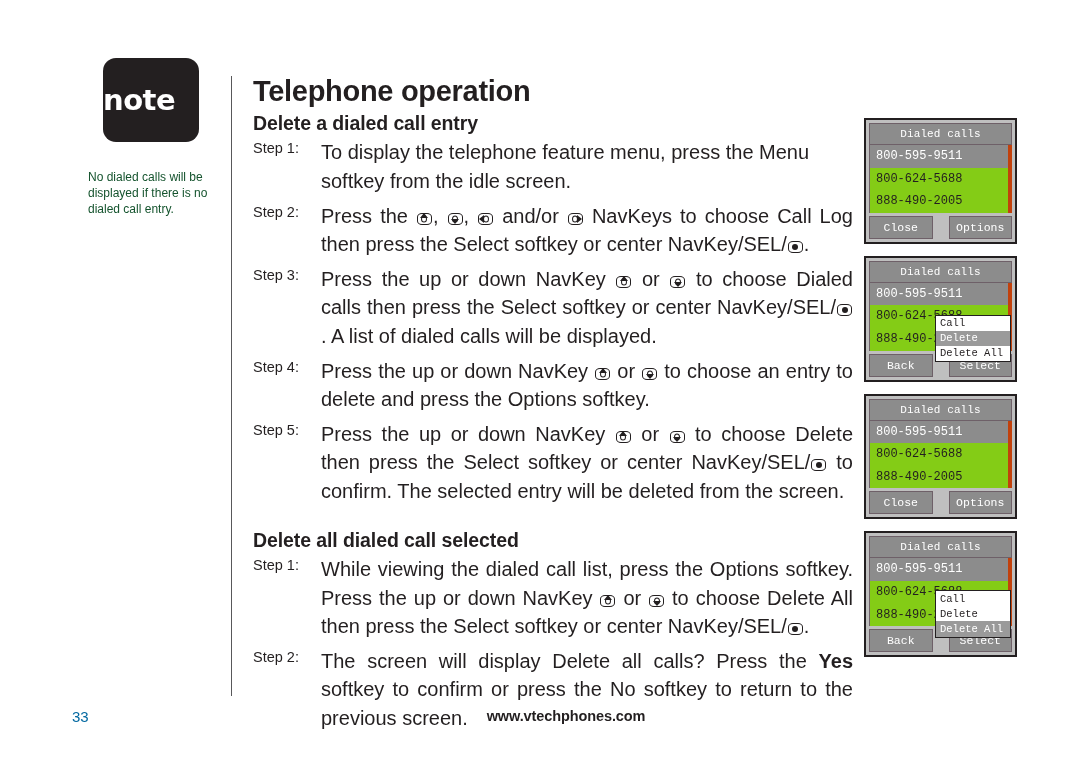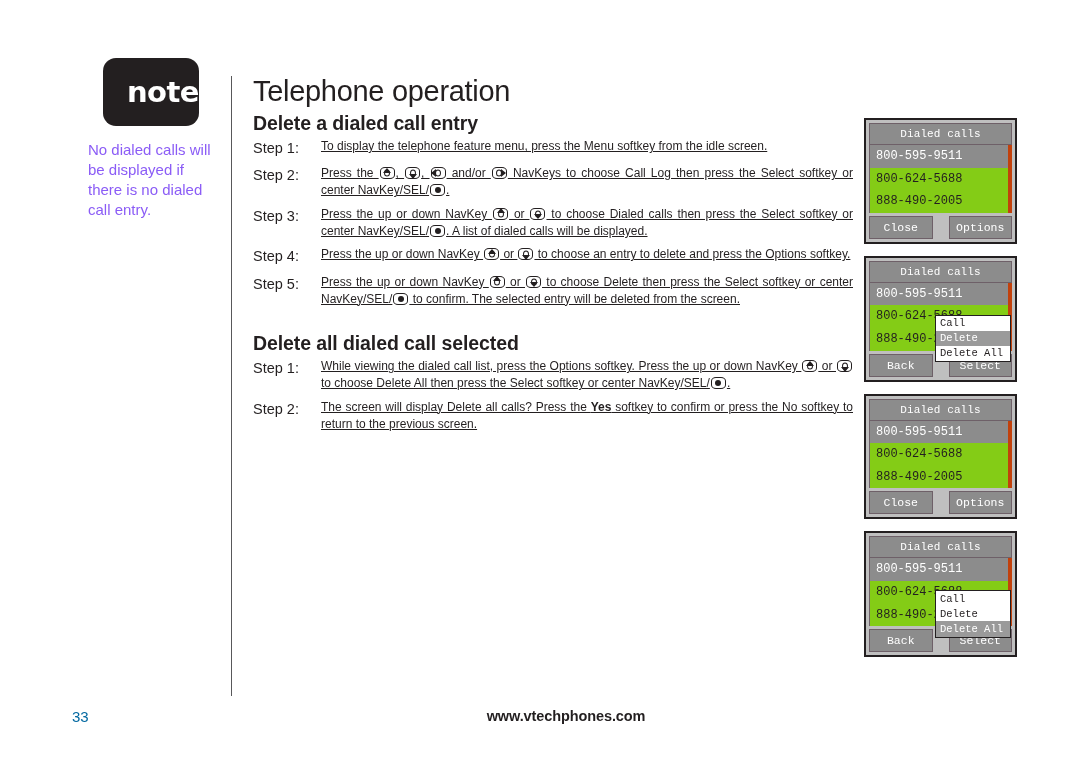--- a/index.html
+++ b/index.html
@@ -18,41 +18,41 @@
 
   
   #note-column {
     position: absolute;
     left: 88px;
     top: 58px;
     width: 136px;
   }
   #note-badge {
     width: 96px;
-    height: 68px;
+    height: 84px;
     background: #231f20;
     border-radius: 13px;
     margin-left: 15px;
     display: flex;
     align-items: center;
-    justify-content: flex-end;
+    justify-content: flex-start;
   }
   #note-badge-label {
     color: #ffffff;
     font-family: "DejaVu Sans", sans-serif;
     font-weight: bold;
     font-size: 29px;
     letter-spacing: -0.5px;
     line-height: 1;
   }
   #note-text {
-    margin-top: 14px;
-    font-size: 15px;
+    margin-top: 27px;
+    font-size: 12px;
     line-height: 1.34;
-    color: #8b5cf6;
+    color: #14532d;
     text-align: left;
     width: 134px;
   }
 
   
   #vertical-rule {
     position: absolute;
     left: 231px;
     top: 76px;
     width: 1px;
@@ -62,21 +62,21 @@
 
   
   #main {
     position: absolute;
     left: 253px;
     top: 76px;
     width: 600px;
   }
   #page-title {
     font-size: 29px;
-    font-weight: normal;
+    font-weight: bold;
     letter-spacing: -0.3px;
     color: #231f20;
     line-height: 1.1;
     margin: 0 0 4px 0;
   }
   .section-heading {
     font-size: 19.5px;
     color: #231f20;
     line-height: 1.2;
     margin: 0 0 3px 0;
@@ -91,25 +91,24 @@
   }
   .step-label {
     flex: 0 0 68px;
     font-size: 14.5px;
     line-height: 1.42;
     color: #231f20;
     white-space: nowrap;
   }
   .step-body {
     flex: 1 1 auto;
-    font-size: 12px;
+    font-size: 20px;
     line-height: 1.42;
     color: #231f20;
     text-align: justify;
-    text-decoration: underline;
   }
   .step-body.nojust { text-align: left; }
   .step-body b { font-weight: bold; }
 
   
   .navkey {
     display: inline-block;
     position: relative;
     width: 15px;
     height: 12px;

